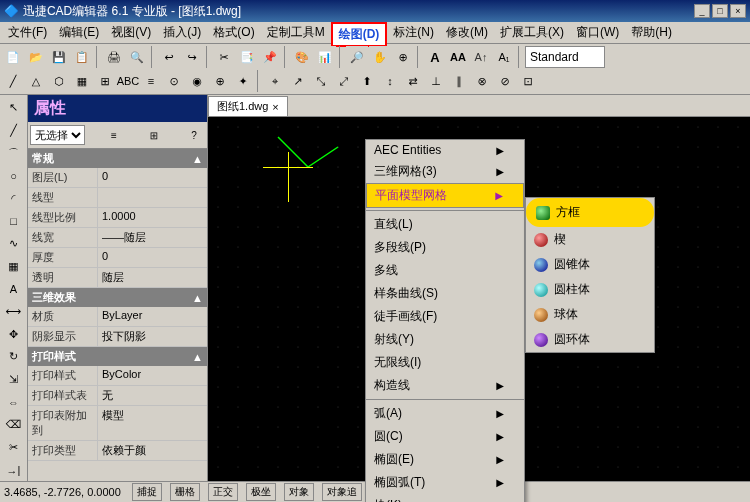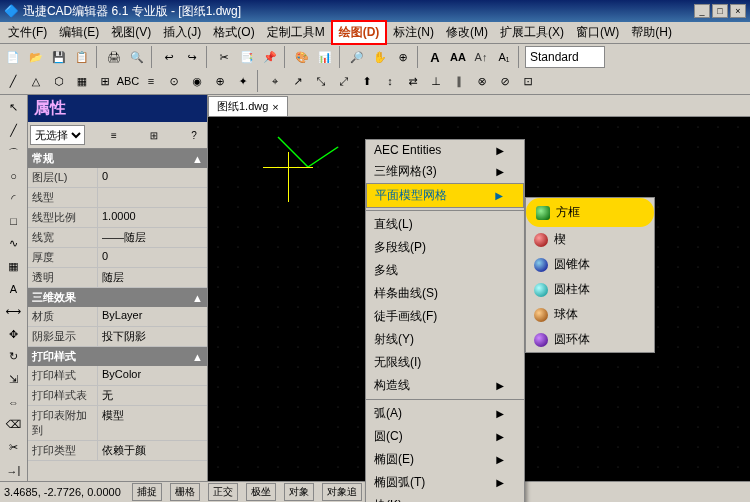--- a/index.html
+++ b/index.html
@@ -17,34 +17,34 @@
     }
     .title-bar-text { flex: 1; font-size: 12px; }
     .title-bar-buttons { display: flex; gap: 2px; }
     .title-bar-btn { width: 16px; height: 14px; background: #d4d0c8; border: 1px solid #888; font-size: 9px; display: flex; align-items: center; justify-content: center; cursor: pointer; color: black; }
 
     
     .menu-bar {
       background: #d4d0c8;
       height: 22px;
       display: flex;
-      align-items: center;
+      align-items: flex-start;
       border-bottom: 1px solid #888;
       padding: 0 2px;
     }
     .menu-item {
       padding: 2px 6px;
       cursor: pointer;
       font-size: 12px;
       white-space: nowrap;
     }
     .menu-item.active {
       background: white;
       border: 2px solid #ff0000;
-      color: #c2410c;
+      color: #1d4ed8;
       font-weight: bold;
     }
 
     
     .toolbar-area {
       background: #d4d0c8;
       border-bottom: 1px solid #888;
       padding: 2px;
     }
     .toolbar-row {
@@ -305,21 +305,21 @@
     
     .ball-green { background: radial-gradient(circle at 35% 35%, #90ee90, #006400); border-radius: 50%; }
     .ball-blue { background: radial-gradient(circle at 35% 35%, #87ceeb, #00008b); border-radius: 50%; }
     .ball-red { background: radial-gradient(circle at 35% 35%, #ff9999, #8b0000); border-radius: 50%; }
     .ball-cyan { background: radial-gradient(circle at 35% 35%, #b0ffff, #008b8b); border-radius: 50%; }
     .ball-orange { background: radial-gradient(circle at 35% 35%, #ffcc88, #8b4000); border-radius: 50%; }
     .ball-purple { background: radial-gradient(circle at 35% 35%, #cc88ff, #400080); border-radius: 50%; }
 
     .draw-menu-item.flat-mesh-row {
       background: #ffd700;
-      color: #0369a1;
+      color: #a21caf;
       border: 1px solid #888;
     }
   </style>
 </head>
 <body>
 
 <div class="title-bar">
   <span style="margin-right:4px;">🔷</span>
   <span class="title-bar-text">迅捷CAD编辑器 6.1 专业版 - [图纸1.dwg]</span>
   <div class="title-bar-buttons">

